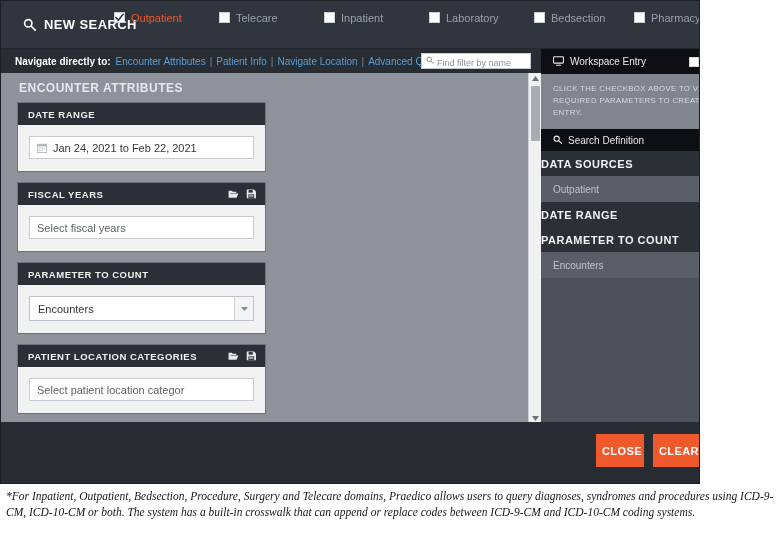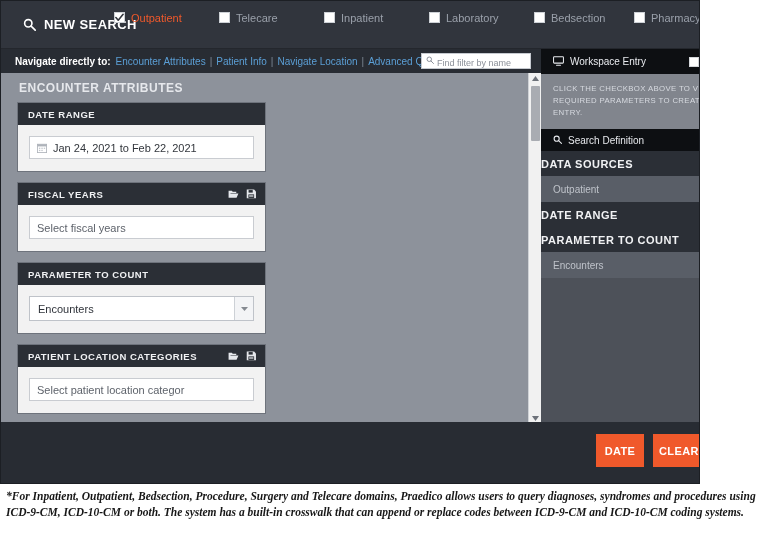--- a/index.html
+++ b/index.html
@@ -271,21 +271,21 @@
   }
   .obtn.wide { width: 55px; }
 
   
   .caption {
     position: absolute; left: 0; top: 489px;
     width: 780px;
     padding: 0 6px;
     font-family: "Liberation Serif", serif;
     font-style: italic;
-    font-weight: bold;
+    font-weight: normal;
     font-size: 11.5px;
     line-height: 15.5px;
     color: #171717;
   }
 </style>
 </head>
 <body>
 
 <div class="app">
 
@@ -496,21 +496,21 @@
           <div class="grouphdr">DATA SOURCES</div>
           <div class="groupval">Outpatient</div>
           <div class="grouphdr">DATE RANGE</div>
           <div class="grouphdr">PARAMETER TO COUNT</div>
           <div class="groupval">Encounters</div>
         </div>
     </div>
 
     <div class="footer">
       <div class="btns" id="footerbtns">
-          <button class="obtn">DATE</button>
+          <button class="obtn">CLOSE</button>
           <button class="obtn">CLEAR</button>
           <button class="obtn wide">SUBMIT</button>
         </div>
     </div>
 
   </div>
 
   <div class="caption">*For Inpatient, Outpatient, Bedsection, Procedure, Surgery and Telecare domains, Praedico allows users to query diagnoses, syndromes and procedures using ICD-9-CM, ICD-10-CM or both. The system has a built-in crosswalk that can append or replace codes between ICD-9-CM and ICD-10-CM coding systems.</div>
 
 </div>

